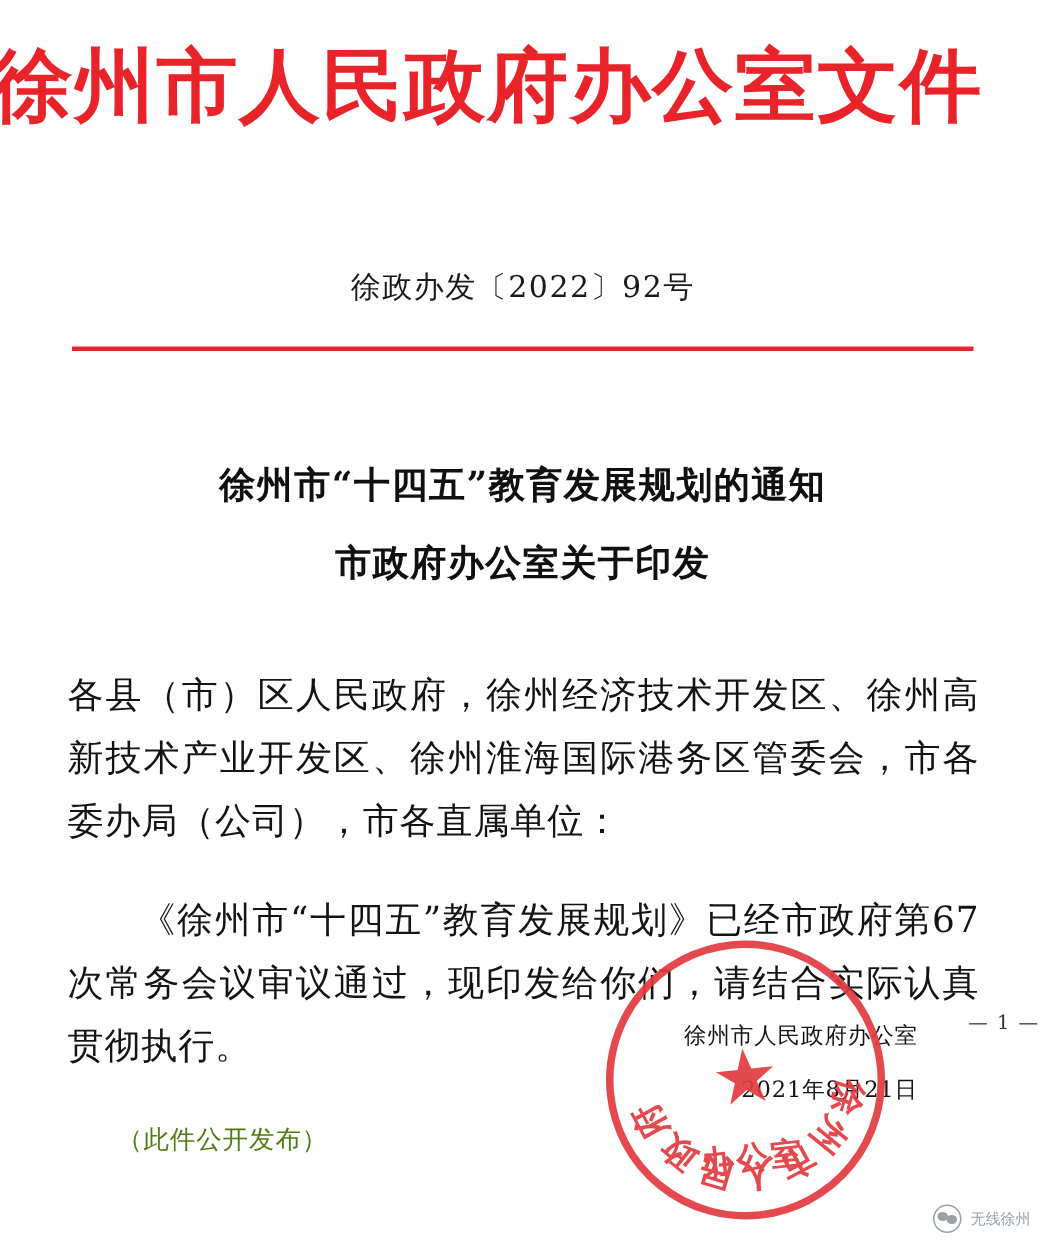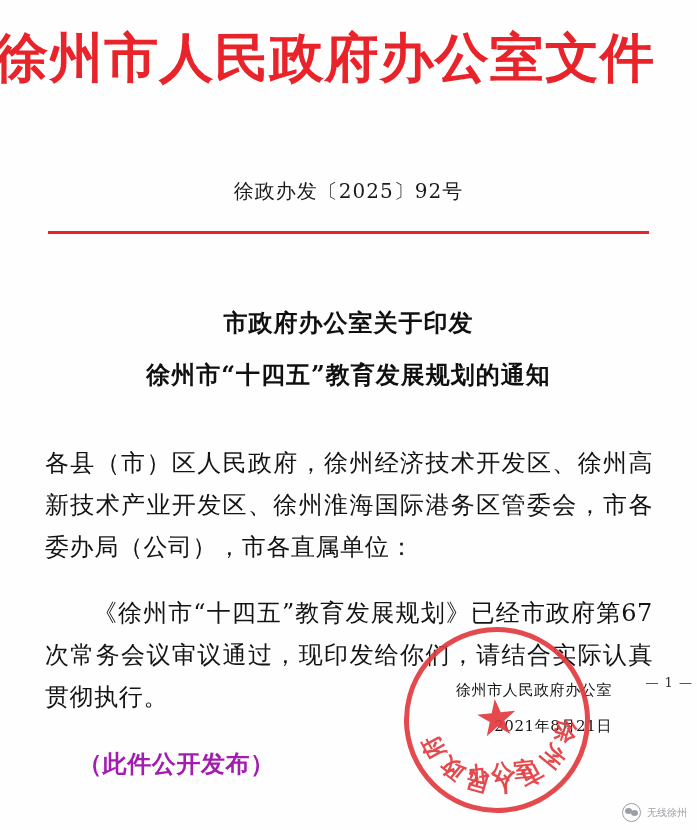--- a/index.html
+++ b/index.html
@@ -168,24 +168,23 @@
     font-weight: bold;
     letter-spacing: 2px;
     color: #e23a3f;
   }
 
   
   .publish-note {
     position: absolute;
     top: 748px;
     left: 78px;
-    font-size: 24px;
+    font-size: 17px;
     letter-spacing: 0.6px;
-    color: #a21caf;
-    font-weight: bold;
+    color: #4d7c0f;
   }
 
   
   .page-num {
     position: absolute;
     top: 675px;
     right: 4px;
     font-size: 13px;
     color: #333;
     letter-spacing: 1px;
@@ -229,27 +228,27 @@
 </style>
 </head>
 <body>
 
 <div class="doc">
 
   <div class="masthead">
     <div class="masthead-title">徐州市人民政府办公室文件</div>
   </div>
 
-  <div class="docnum">徐政办发〔2025〕92号</div>
+  <div class="docnum">徐政办发〔2022〕92号</div>
 
   <div class="red-rule"></div>
 
   <div class="title-block">
+    <div class="title-line">徐州市“十四五”教育发展规划的通知</div>
     <div class="title-line">市政府办公室关于印发</div>
-    <div class="title-line">徐州市“十四五”教育发展规划的通知</div>
   </div>
 
   <div class="body-text">
     <p class="para">各县（市）区人民政府，徐州经济技术开发区、徐州高新技术产业开发区、徐州淮海国际港务区管委会，市各委办局（公司），市各直属单位：</p>
     <p class="para indent">《徐州市“十四五”教育发展规划》已经市政府第67次常务会议审议通过，现印发给你们，请结合实际认真贯彻执行。</p>
   </div>
 
   <div class="signature">
     <div class="sig-line">徐州市人民政府办公室</div>
     <div class="sig-line">2021年8月21日</div>

